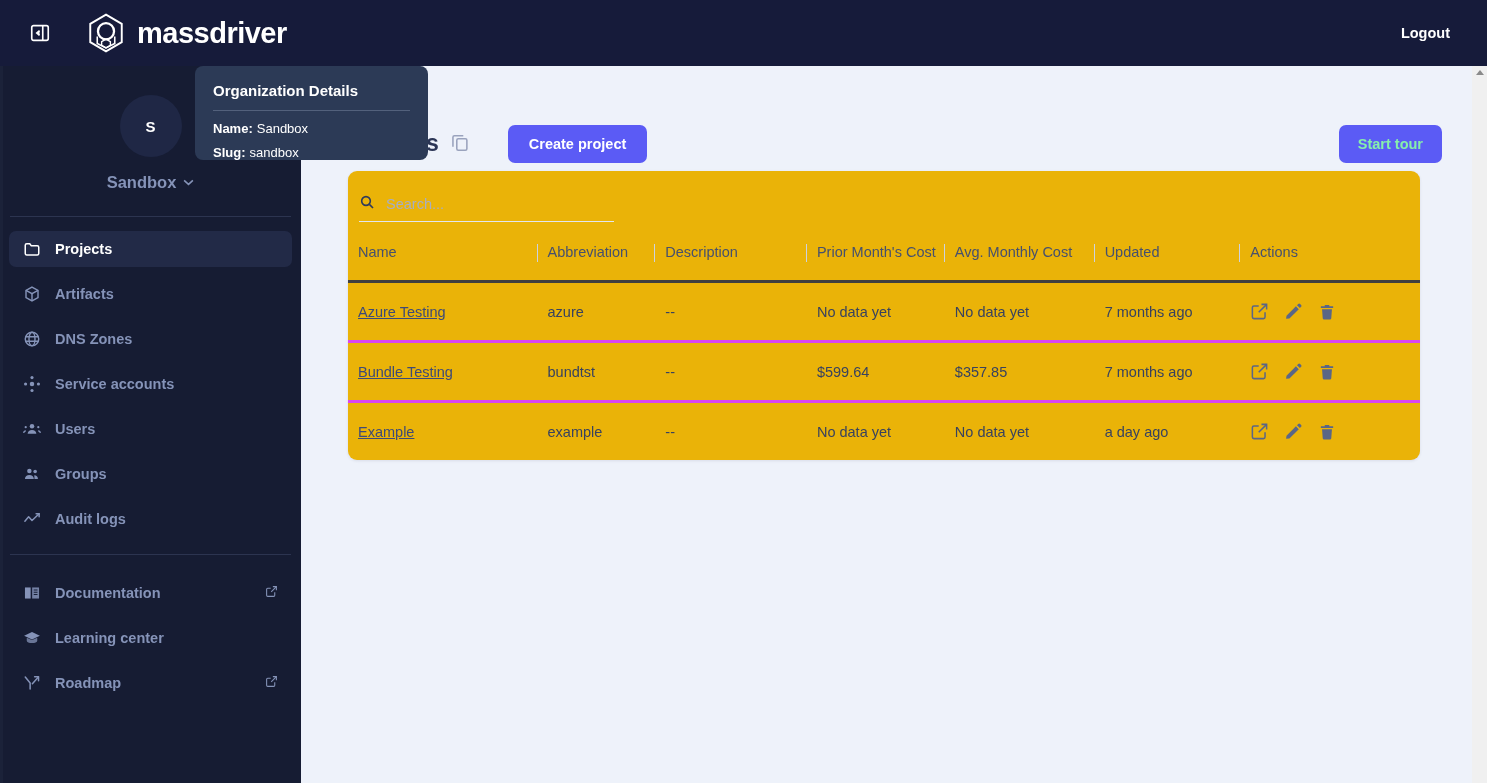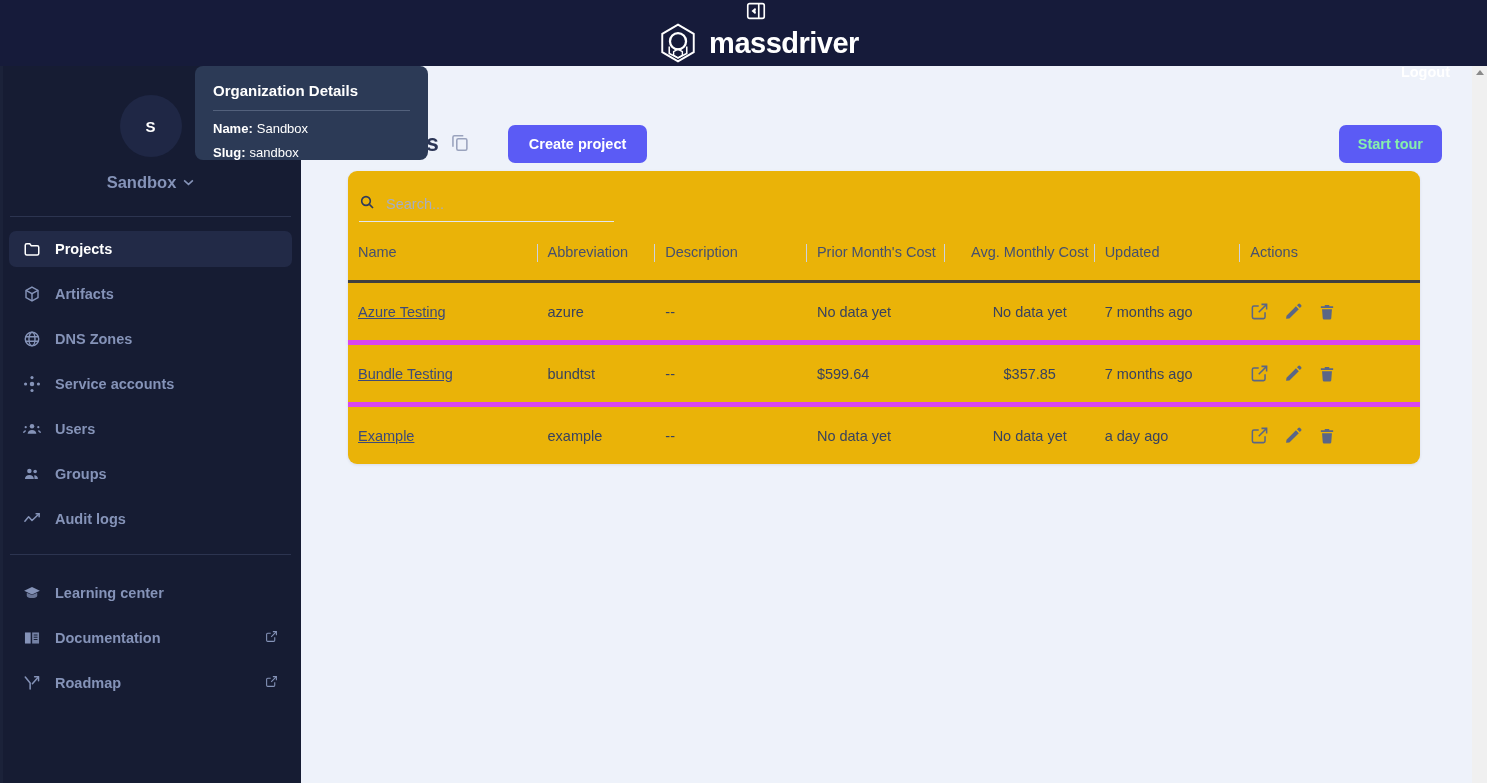--- a/index.html
+++ b/index.html
@@ -10,21 +10,20 @@
     overflow: hidden;
   }
 
   
   .topbar {
     position: absolute; top: 0; left: 0;
     width: 1487px; height: 66px;
     background: #161b3a;
     display: flex; align-items: center;
     z-index: 40;
-    flex-direction: column;
   }
   .collapse-btn {
     margin-left: 24px; width: 32px; height: 32px;
     display: flex; align-items: center; justify-content: center;
     cursor: pointer;
   }
   .brand { display: flex; align-items: center; margin-left: 29px; gap: 10px; }
   .brand-word {
     color: #ffffff; font-size: 29px; font-weight: 700; letter-spacing: -0.5px;
   }
@@ -136,36 +135,36 @@
     border-bottom: 3px solid #404040;
     position: relative;
     white-space: nowrap;
   }
   thead th.sep::before {
     content: ""; position: absolute; left: -11px; top: 22px;
     width: 1px; height: 18px; background: #ccd2e0;
   }
   tbody td {
     color: #38425f; font-size: 14.5px;
-    padding: 19px 0; border-bottom: 5px solid #d946ef;
+    padding: 19px 0; border-bottom: 3px solid #d946ef;
     white-space: nowrap;
   }
   tbody tr:last-child td { border-bottom: none; }
   .proj-link {
     color: #3d4a78; text-decoration: underline; cursor: pointer;
   }
   .actions { display: flex; align-items: center; gap: 15px; }
   .act { cursor: pointer; color: #5a6687; display: inline-flex; }
 
   
   .c-name { width: 200px; padding-left: 10px !important; }
   .c-abbr { width: 118px; }
   .c-desc { width: 152px; }
   .c-prior { width: 138px; }
-  .c-avg { width: 150px; text-align: center; }
+  .c-avg { width: 150px; }
   .c-upd { width: 146px; }
   .c-act { width: 150px; }
   .c-pad { width: 20px; }
 
   
   .tooltip {
     position: absolute; left: 195px; top: 66px;
     width: 233px; height: 94px;
     background: #2c3a56;
     border-radius: 8px;
@@ -321,43 +320,43 @@
 
   </div>
 
   <div class="nav-divider"></div>
 
   <div class="nav">
 
     <div class="nav-item">
       <span class="ico">
         <svg width="18" height="18" viewBox="0 0 24 24" fill="currentColor">
-            <path d="M12 4 22.5 9 12 14 1.5 9z"></path>
-            <path d="M5 11.5v4c0 1.8 3.2 3.2 7 3.2s7-1.4 7-3.2v-4l-7 3.3z" opacity=".75"></path>
-          </svg>
-      </span>
-      <span>Learning center</span>
-    </div>
-
-    <div class="nav-item">
-      <span class="ico">
-        <svg width="18" height="18" viewBox="0 0 24 24" fill="currentColor">
             <path d="M2.6 4.6h7.6v14.8H2.6z"></path>
             <path d="M12.2 4.6h9.2v14.8h-9.2z" opacity=".85"></path>
             <path d="M14.3 8h5M14.3 11h5M14.3 14h5" stroke="#161c33" stroke-width="1.3"></path>
           </svg>
       </span>
       <span>Documentation</span>
       <span class="ext">
         <svg width="13" height="13" viewBox="0 0 24 24" fill="none" stroke="currentColor" stroke-width="2">
             <path d="M18 13.5V19a2 2 0 0 1-2 2H5a2 2 0 0 1-2-2V8a2 2 0 0 1 2-2h5.5"></path>
             <path d="M14.5 3H21v6.5"></path>
             <path d="M21 3 11.5 12.5"></path>
           </svg>
       </span>
+    </div>
+
+    <div class="nav-item">
+      <span class="ico">
+        <svg width="18" height="18" viewBox="0 0 24 24" fill="currentColor">
+            <path d="M12 4 22.5 9 12 14 1.5 9z"></path>
+            <path d="M5 11.5v4c0 1.8 3.2 3.2 7 3.2s7-1.4 7-3.2v-4l-7 3.3z" opacity=".75"></path>
+          </svg>
+      </span>
+      <span>Learning center</span>
     </div>
 
     <div class="nav-item">
       <span class="ico">
         <svg width="18" height="18" viewBox="0 0 24 24" fill="none" stroke="currentColor" stroke-width="2" stroke-linecap="round" stroke-linejoin="round">
             <path d="M3 4 l6.5 8 v8"></path>
             <path d="M20.5 4 L12.5 13"></path>
             <path d="M15.5 3.8 h5.2 v5.2"></path>
           </svg>
       </span>

